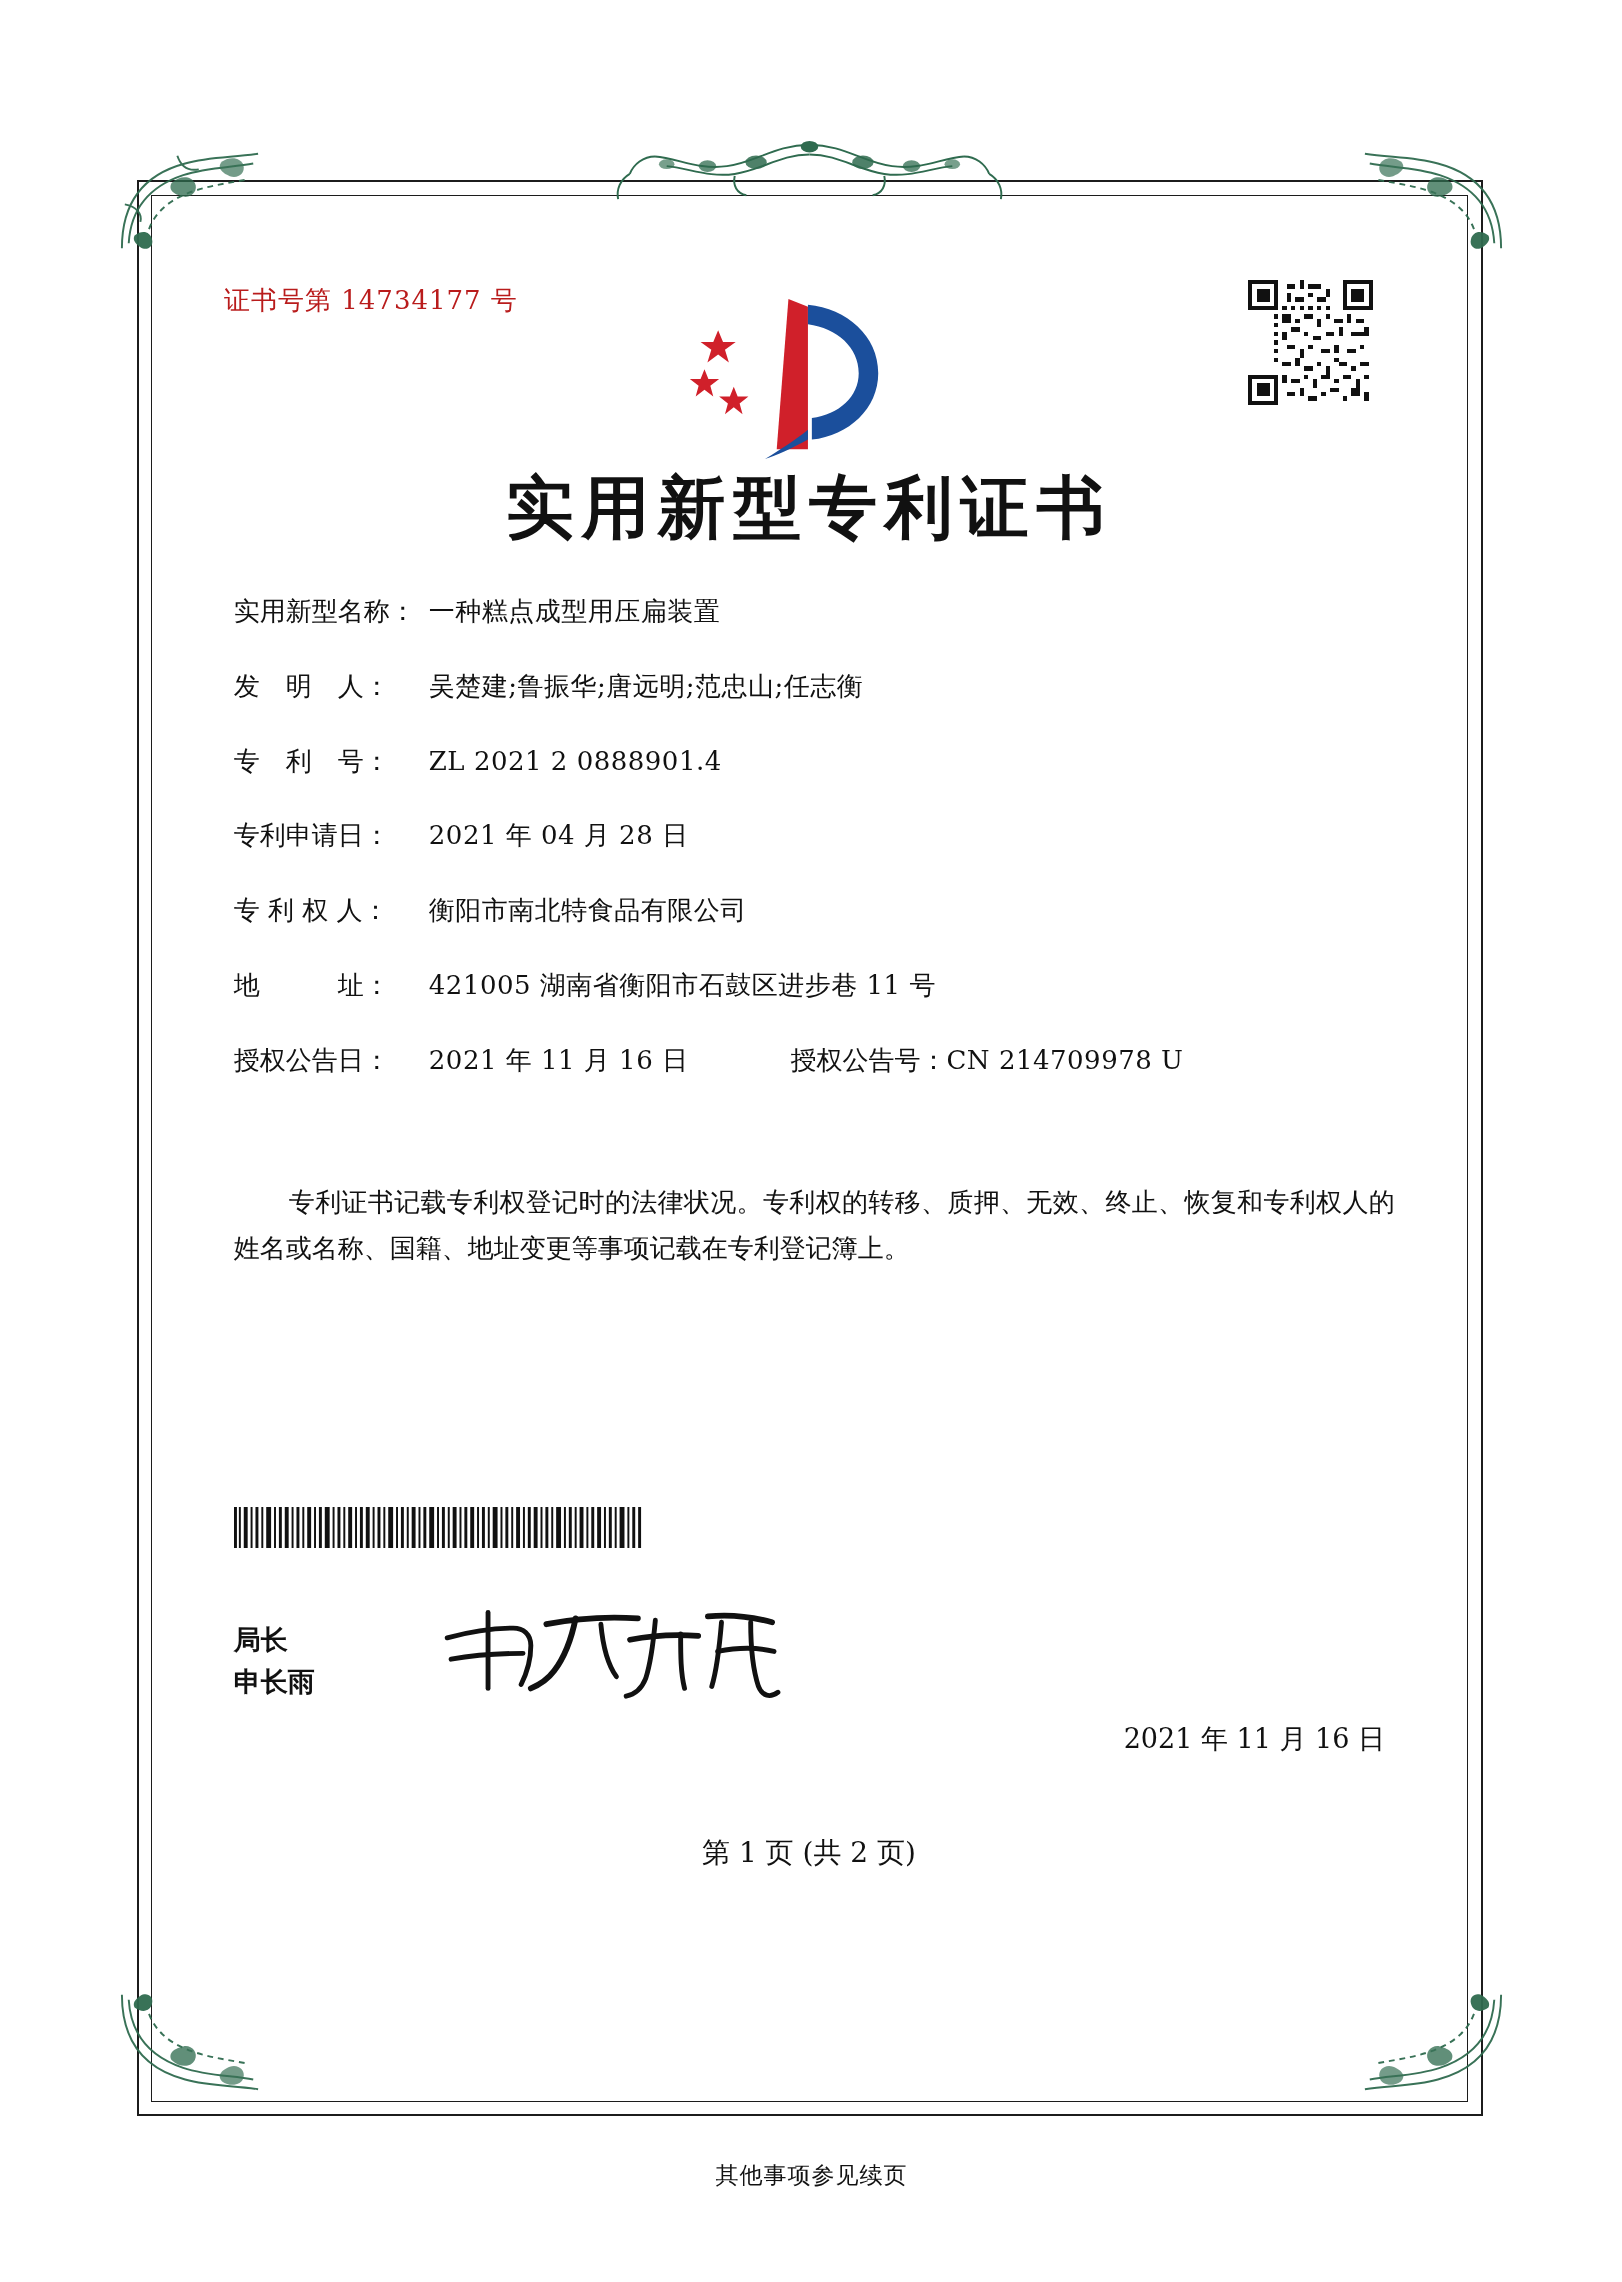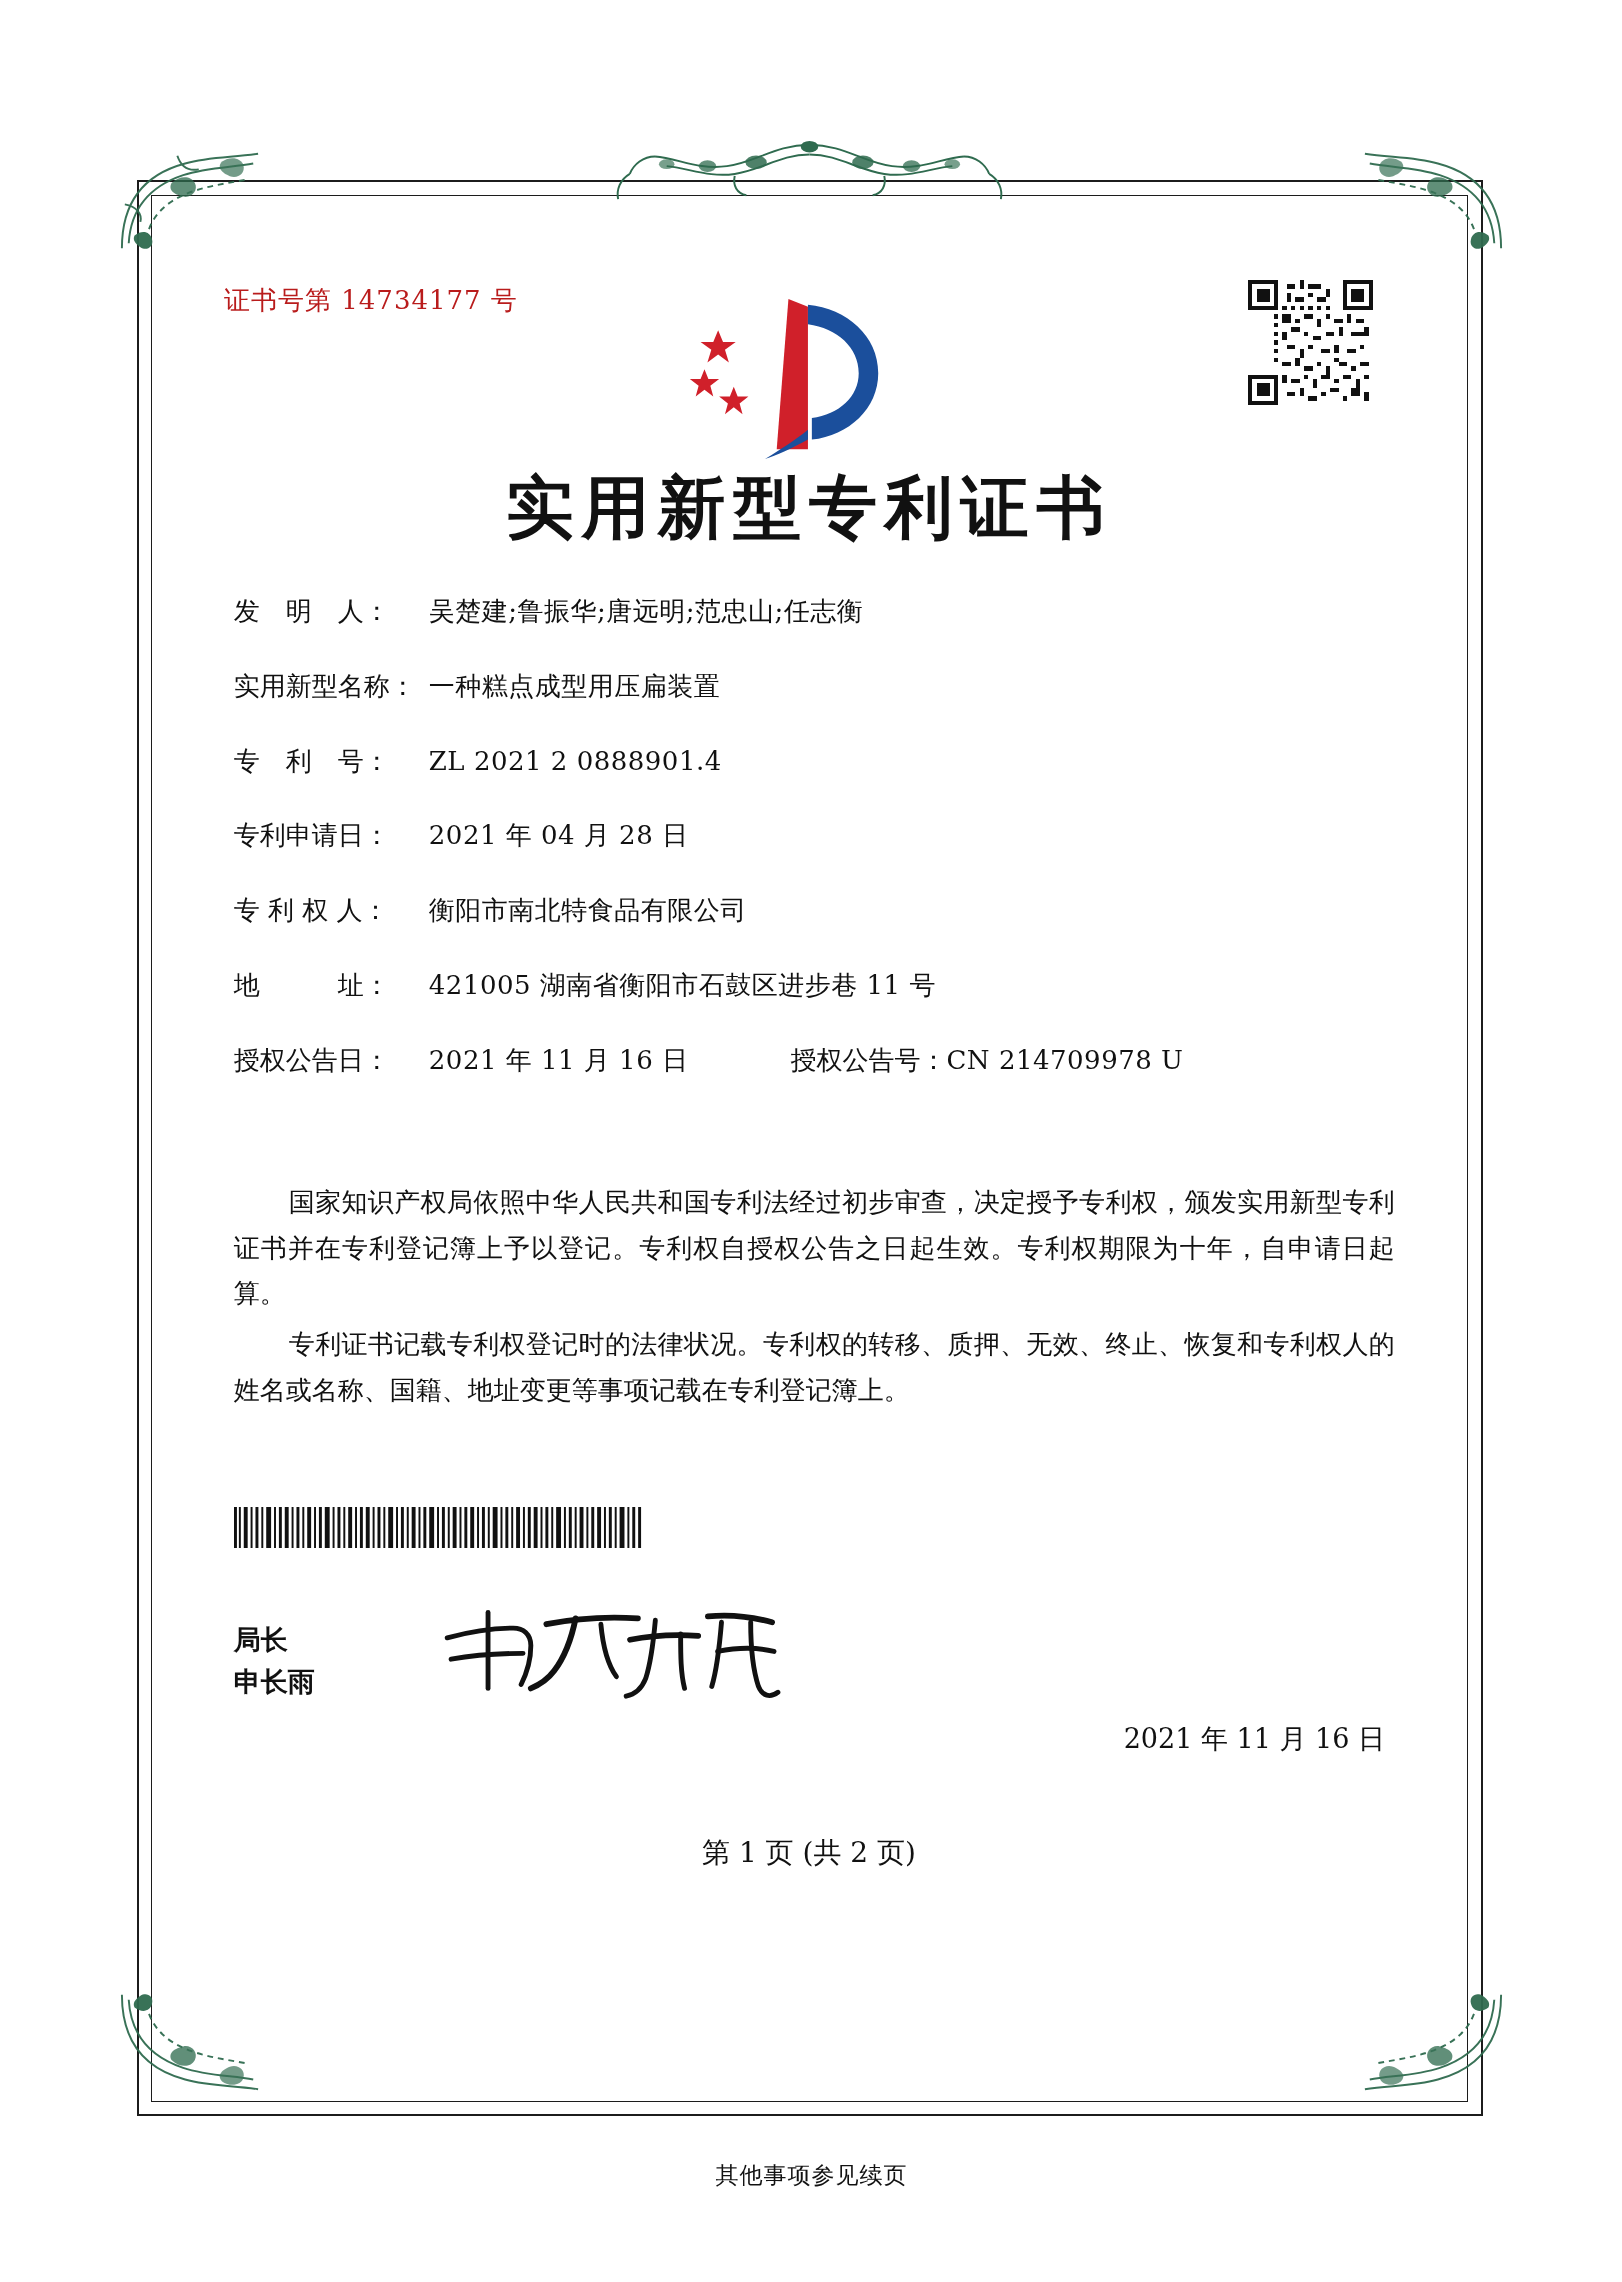--- a/index.html
+++ b/index.html
@@ -280,27 +280,27 @@
 
 <div class="content">
 
   <div class="cert-no">证书号第 14734177 号</div>
 
   <div class="main-title">实用新型专利证书</div>
 
   <div class="fields">
 
     <div class="field-row">
+      <div class="field-label">实用新型名称：</div>
+      <div class="field-value">一种糕点成型用压扁装置</div>
+    </div>
+
+    <div class="field-row">
       <div class="field-label">发　明　人：</div>
       <div class="field-value">吴楚建;鲁振华;唐远明;范忠山;任志衡</div>
-    </div>
-
-    <div class="field-row">
-      <div class="field-label">实用新型名称：</div>
-      <div class="field-value">一种糕点成型用压扁装置</div>
     </div>
 
     <div class="field-row">
       <div class="field-label">专　利　号：</div>
       <div class="field-value">ZL 2021 2 0888901.4</div>
     </div>
 
     <div class="field-row">
       <div class="field-label">专利申请日：</div>
       <div class="field-value">2021 年 04 月 28 日</div>
@@ -319,21 +319,20 @@
     <div class="field-row two-col">
       <div class="field-label">授权公告日：</div>
       <div class="field-value">2021 年 11 月 16 日</div>
       <div class="second-label">授权公告号：</div>
       <div class="field-value">CN 214709978 U</div>
     </div>
 
   </div>
 
   <div class="paragraphs">
-    <p>国家知识产权局依照中华人民共和国专利法经过初步审查，决定授予专利权，颁发实用新型专利证书并在专利登记簿上予以登记。专利权自授权公告之日起生效。专利权期限为十年，自申请日起算。</p>
     <p>专利证书记载专利权登记时的法律状况。专利权的转移、质押、无效、终止、恢复和专利权人的姓名或名称、国籍、地址变更等事项记载在专利登记簿上。</p>
   </div>
 
   <div class="barcode">
     <svg viewBox="0 0 420 42" preserveAspectRatio="none">
       <g fill="#111">
         <rect x="0" y="0" width="3" height="42"></rect>
           <rect x="5" y="0" width="2" height="42"></rect>
         <rect x="10" y="0" width="4" height="42"></rect>
           <rect x="17" y="0" width="2" height="42"></rect>

